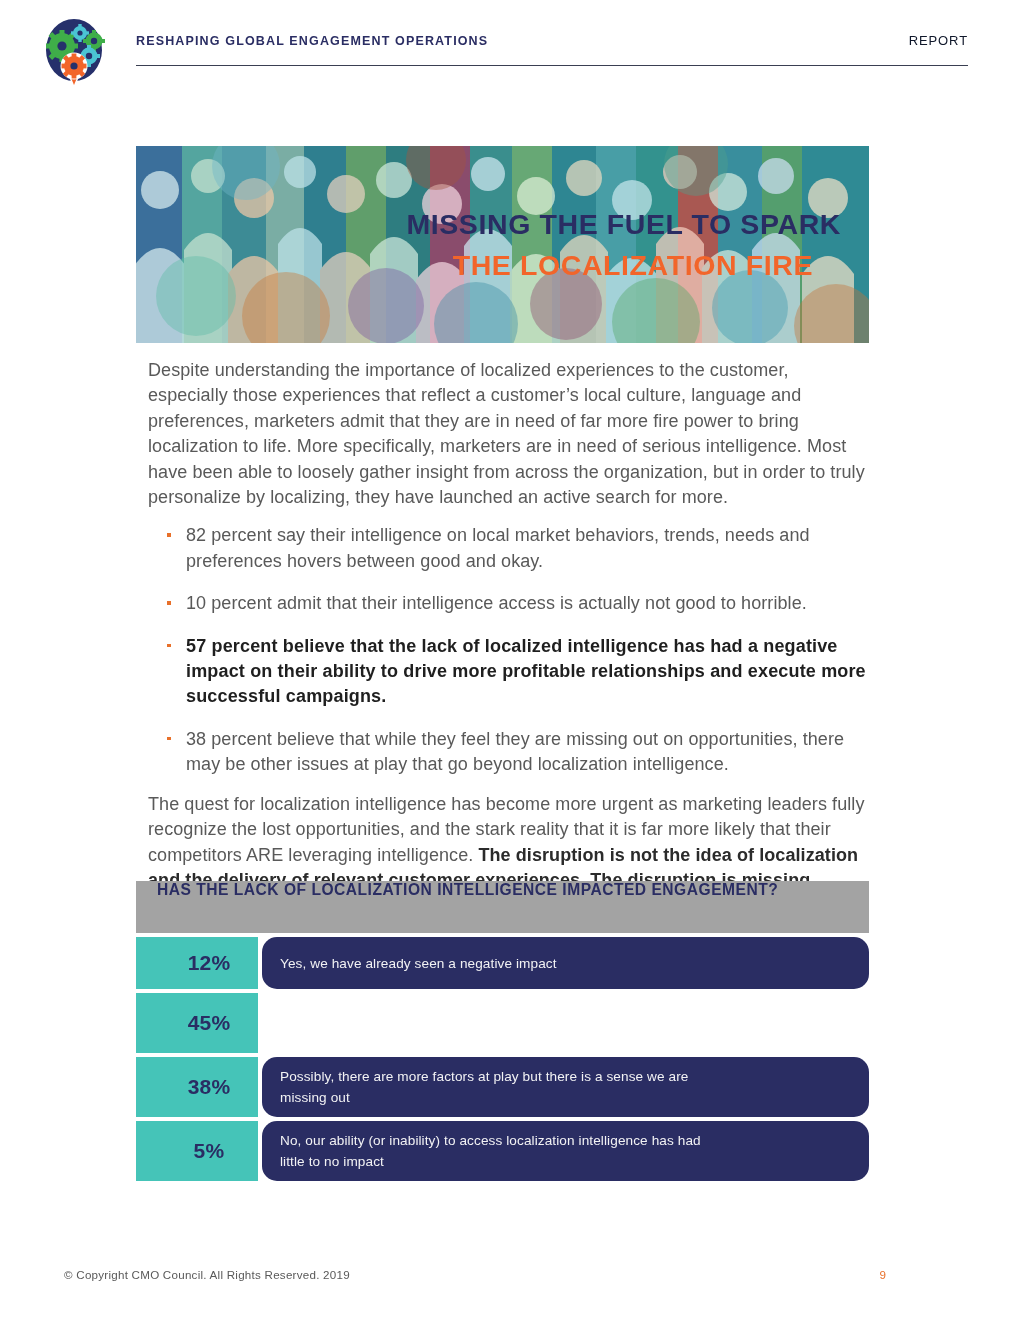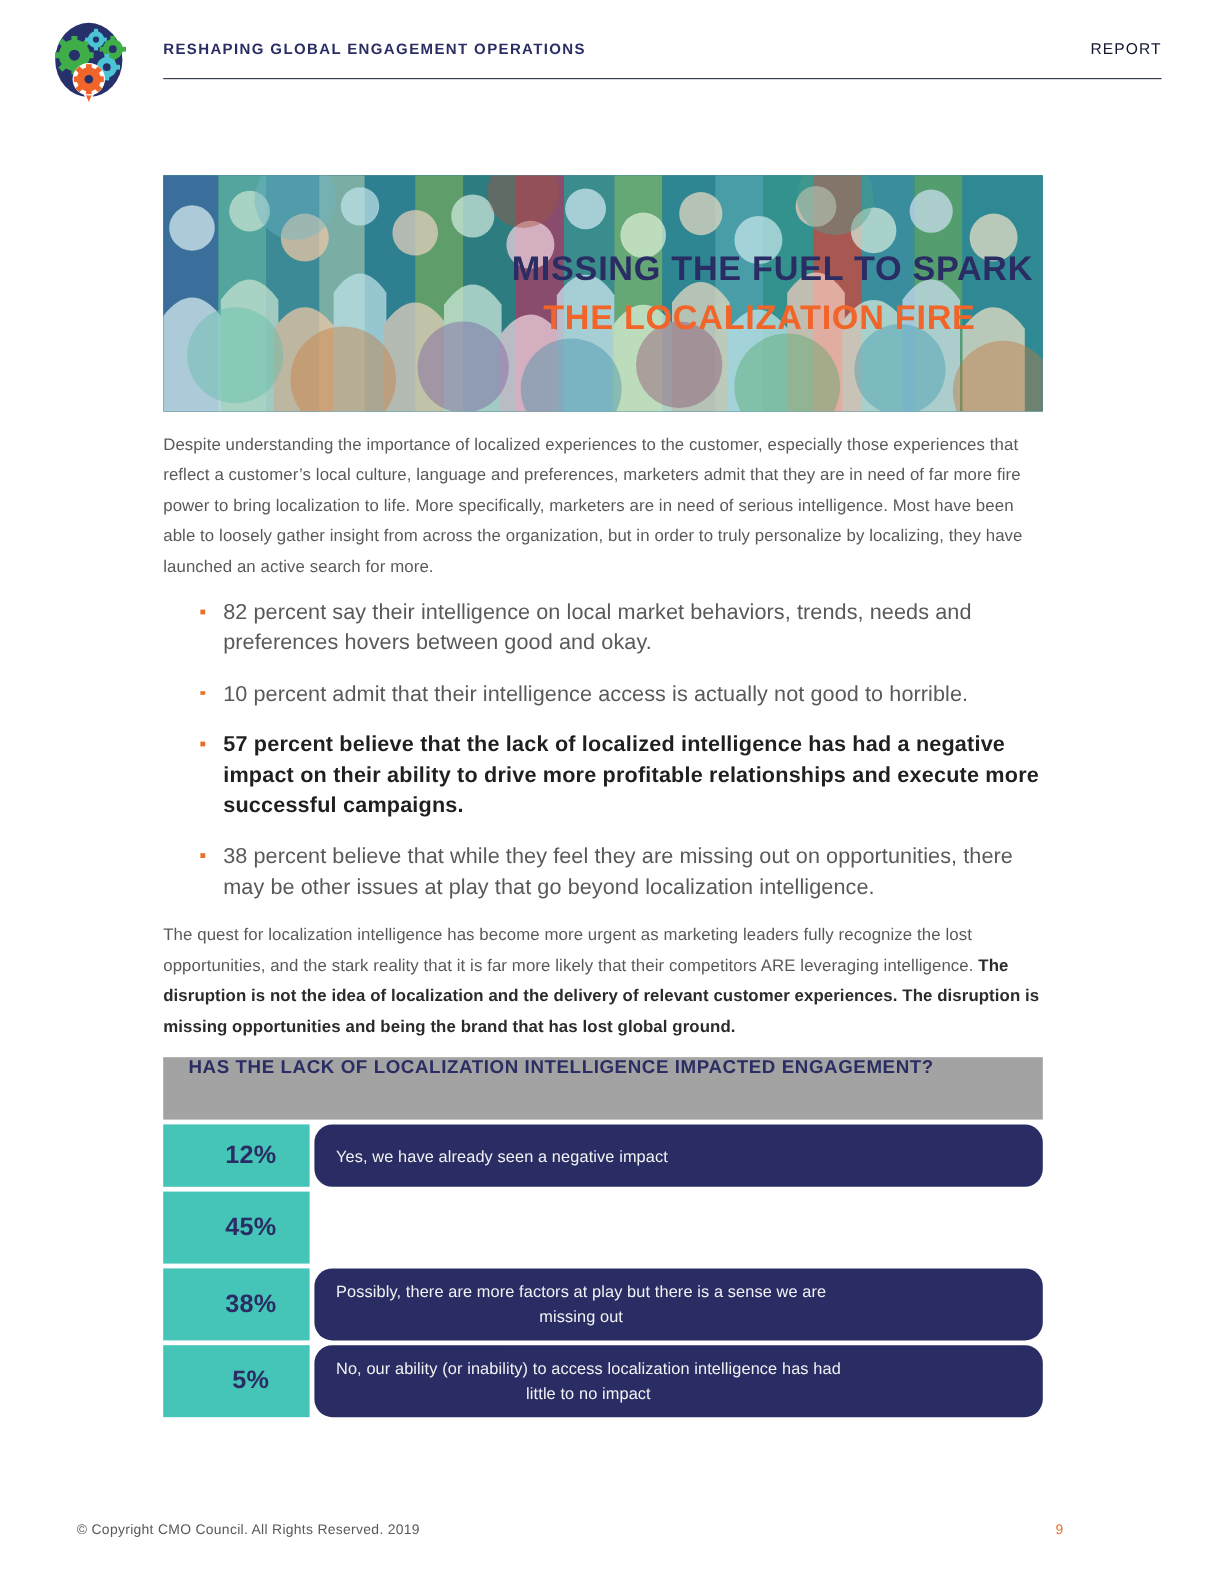--- a/index.html
+++ b/index.html
@@ -61,21 +61,21 @@
     height: 197px;
     overflow: hidden;
     background: #3d7f8c;
   }
   .hero-art { position: absolute; inset: 0; }
   .hero-title {
     position: absolute;
     left: 0; top: 58px;
     width: 733px;
     text-align: right;
-    padding-right: 8px;
+    padding-right: 28px;
     font-size: 28.5px;
     font-weight: bold;
     letter-spacing: 0.6px;
     line-height: 41px;
     color: #2a2d63;
     white-space: nowrap;
   }
   .hero-subtitle {
     position: absolute;
     left: 0; top: 99px;
@@ -90,25 +90,26 @@
     white-space: nowrap;
   }
 
   
   .body-col {
     position: absolute;
     left: 136px; top: 358px;
     width: 737px;
   }
   .para {
-    font-size: 14px;
+    font-size: 18px;
     line-height: 25.4px;
     color: #595959;
     letter-spacing: 0.08px;
     margin-bottom: 11px;
+    margin-left: 12px;
   }
   .para b { color: #2b2b2b; font-weight: bold; }
 
   .bullets { margin: 13px 0 14px 0; }
   .bullet {
     position: relative;
     padding-left: 50px;
     margin-bottom: 17px;
     font-size: 18px;
     line-height: 25.4px;
@@ -169,21 +170,21 @@
     display: flex;
     align-items: center;
     padding: 10px 18px 10px 18px;
     margin-left: 4px;
     font-size: 13.6px;
     line-height: 21px;
     letter-spacing: 0.1px;
     border-radius: 15px;
   }
   .stat-row.h1 { height: 52px; }
-  .stat-row.h2 { height: 60px; text-align: center; }
+  .stat-row.h2 { height: 60px; }
 
   
   .page-footer {
     position: absolute;
     left: 0; bottom: 0;
     width: 940px;
     height: 70px;
   }
   .copyright {
     position: absolute;

